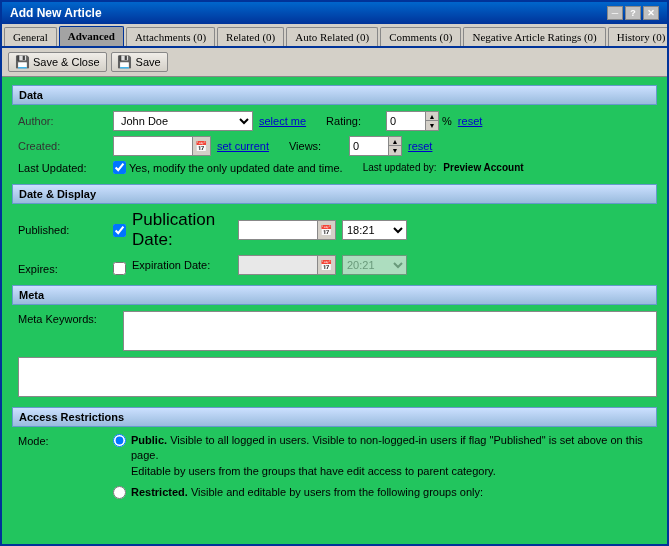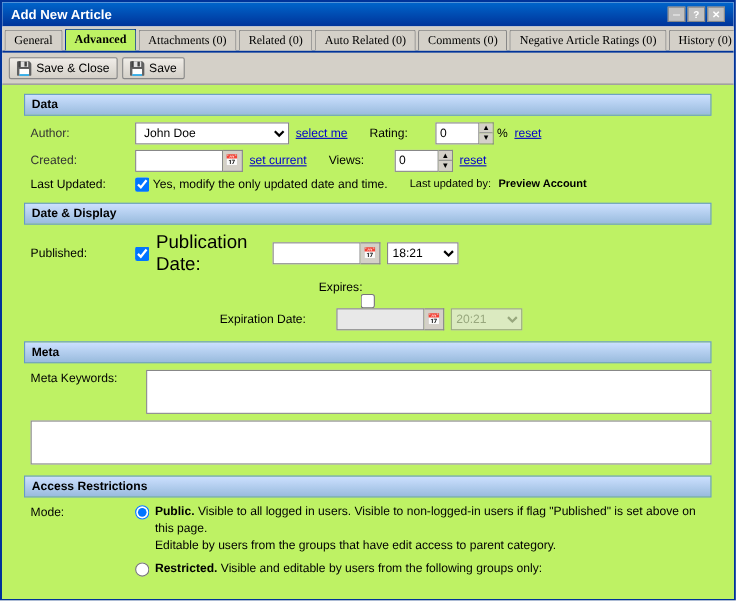--- a/index.html
+++ b/index.html
@@ -60,21 +60,21 @@
       cursor: pointer;
       border: 1px solid #888;
       border-bottom: none;
       background: #d4d0c8;
       margin-right: 2px;
       border-radius: 2px 2px 0 0;
       white-space: nowrap;
     }
 
     .tab.active {
-      background: #bef264;
+      background: #a3a3a3;
       border-color: #003399;
       font-weight: bold;
       padding-bottom: 4px;
     }
 
     .toolbar {
       background: #d4d0c8;
       padding: 4px 6px;
       display: flex;
       align-items: center;
@@ -94,22 +94,22 @@
       border-radius: 2px;
     }
 
     .toolbar-btn .icon {
       font-size: 12px;
     }
 
     .content {
       flex: 1;
       overflow-y: auto;
-      padding: 8px 20px;
-      background: #bef264;
+      padding: 8px 10px;
+      background: #22c55e;
     }
 
     .section {
       margin-bottom: 10px;
     }
 
     .section-header {
       background: linear-gradient(to bottom, #cce0ff, #99bbdd);
       padding: 3px 6px;
       font-weight: bold;
@@ -458,21 +458,21 @@
           <div class="date-input-group">
             <input type="text" class="date-input" style="">
             <button class="cal-btn">📅</button>
           </div>
           <select class="time-select">
             <option>18:21</option>
           </select>
         </div>
       </div>
 
-      <div class="date-display-row" style="display:flex;align-items:center;margin-bottom:5px;padding-left:6px;flex-direction:column;">
+      <div class="date-display-row" style="display:flex;align-items:flex-end;margin-bottom:5px;padding-left:6px;">
         <span class="pub-label" style="width:95px;font-size:11px;">Expires:</span>
         <input type="checkbox" style="margin-right: 6px;">
         <div class="date-section-inner">
           <span class="date-label" style="font-size:11px;width:100px;">Expiration Date:</span>
           <div class="date-input-group">
             <input type="text" class="date-input disabled" disabled="" style="background: rgb(232, 232, 232); color: rgb(136, 136, 136);">
             <button class="cal-btn" style="background:#d4d0c8;">📅</button>
           </div>
           <select class="time-select disabled" disabled="" style="background:#e8e8e8;color:#888;">
             <option>20:21</option>

